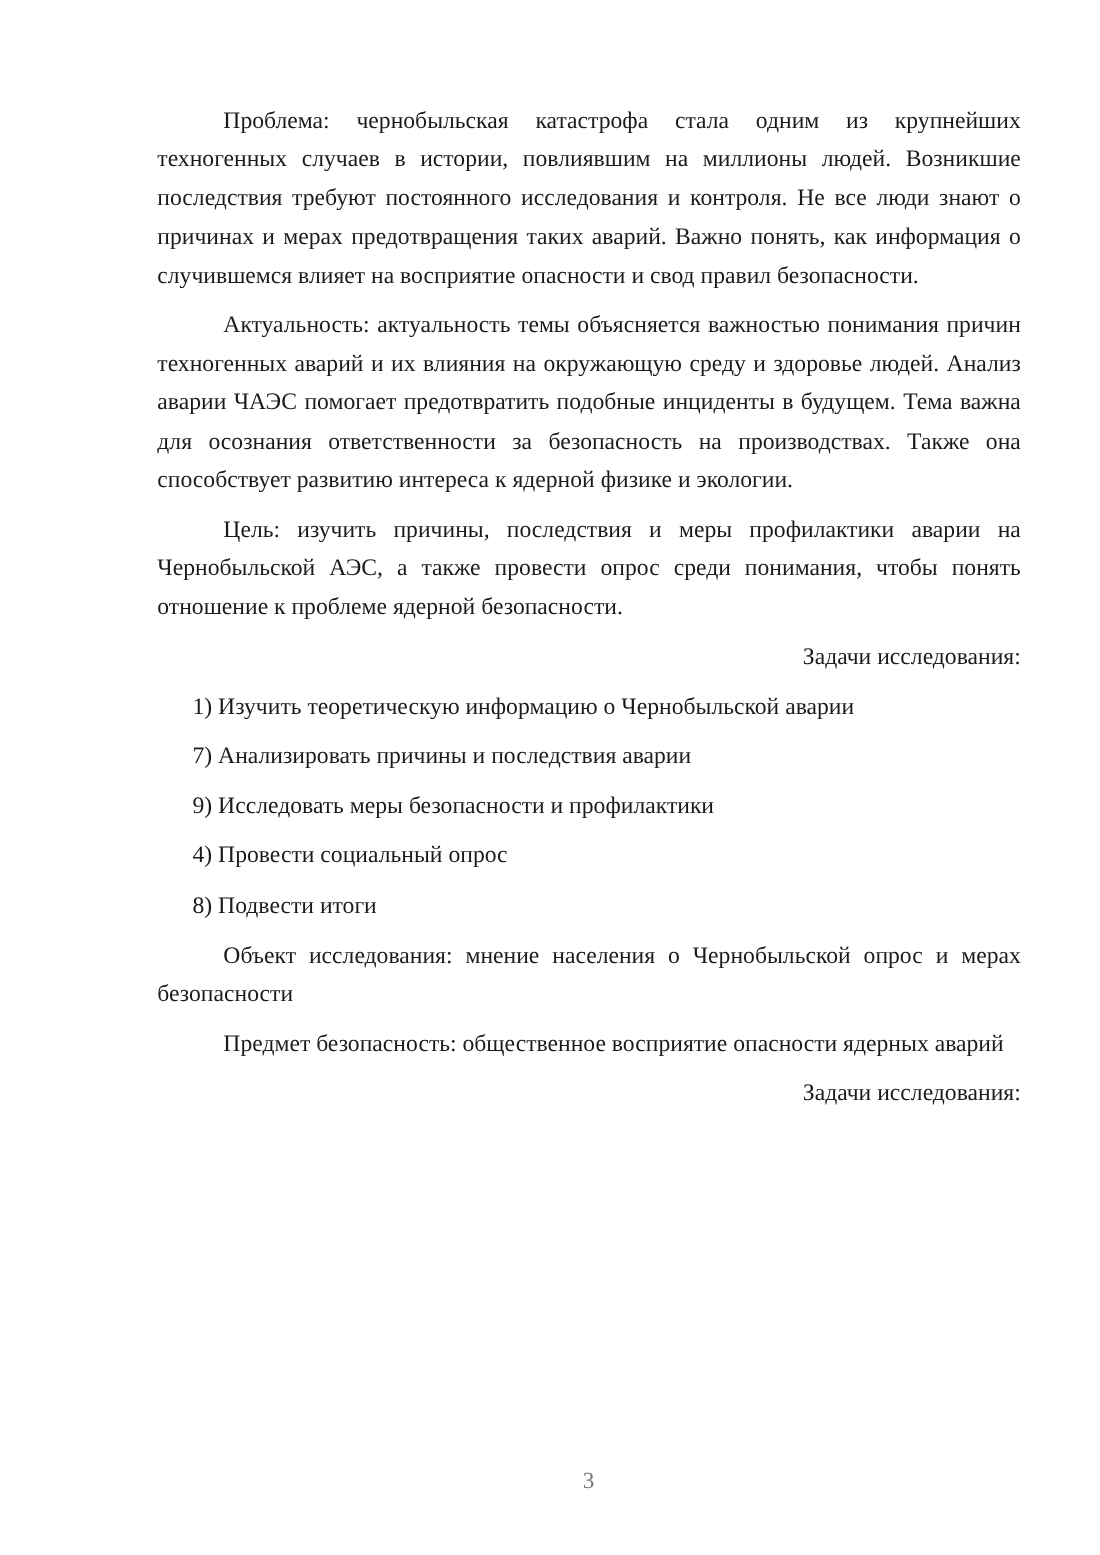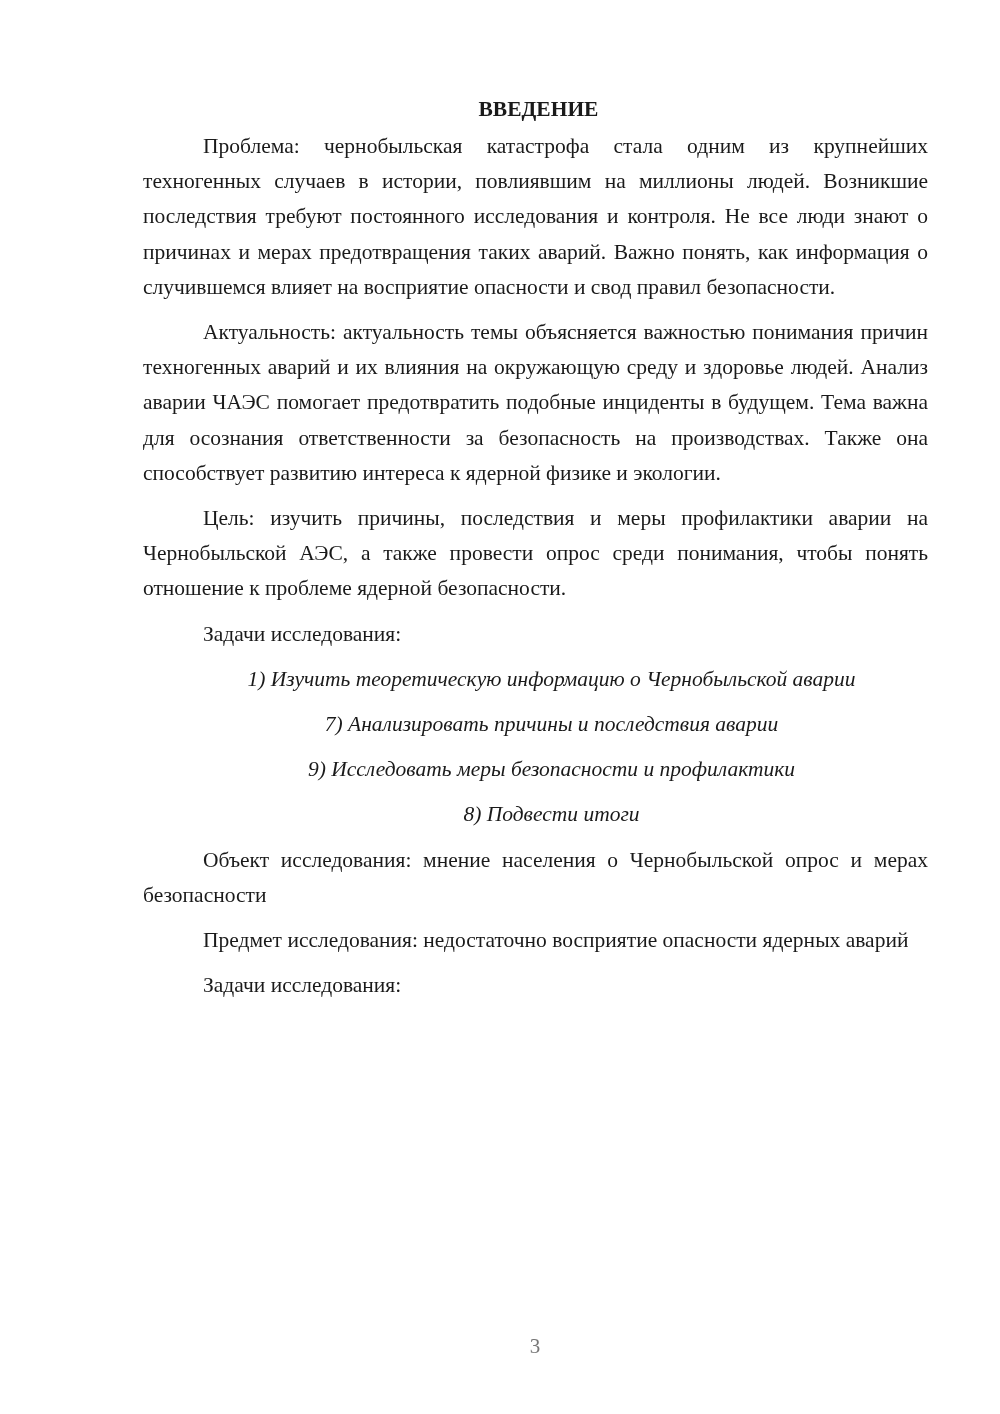--- a/index.html
+++ b/index.html
@@ -44,67 +44,66 @@
     p {
       margin: 0;
       text-align: justify;
       text-indent: 60px;
     }
     p + p, .para { }
     .para {
       margin-bottom: 10px;
     }
     .task-item {
-      text-align: center;
+      text-align: left;
       text-indent: 0;
       padding-left: 32px;
       margin-bottom: 10px;
-      font-style: italic;
     }
     .heading-line {
-      text-align: left;
+      text-align: right;
       margin-bottom: 10px;
     }
     .page-number {
       position: absolute;
       left: 0;
       width: 1000px;
       top: 1334px;
       text-align: center;
       font-family: "Liberation Serif", "DejaVu Serif", serif;
       font-size: 21px;
       color: #777777;
       padding-left: 70px;
       box-sizing: border-box;
     }
   </style>
 </head>
 <body>
 
 <div class="page">
   <div class="content">
-    <div class="title">ВВЕДЕНИЕ</div>
 
     <p class="para">Проблема: чернобыльская катастрофа стала одним из крупнейших техногенных случаев в истории, повлиявшим на миллионы людей. Возникшие последствия требуют постоянного исследования и контроля. Не все люди знают о причинах и мерах предотвращения таких аварий. Важно понять, как информация о случившемся влияет на восприятие опасности и свод правил безопасности.</p>
 
     <p class="para">Актуальность: актуальность темы объясняется важностью понимания причин техногенных аварий и их влияния на окружающую среду и здоровье людей. Анализ аварии ЧАЭС помогает предотвратить подобные инциденты в будущем. Тема важна для осознания ответственности за безопасность на производствах. Также она способствует развитию интереса к ядерной физике и экологии.</p>
 
     <p class="para">Цель: изучить причины, последствия и меры профилактики аварии на Чернобыльской АЭС, а также провести опрос среди понимания, чтобы понять отношение к проблеме ядерной безопасности.</p>
 
     <p class="heading-line">Задачи исследования:</p>
 
     <div>
       <p class="task-item">1) Изучить теоретическую информацию о Чернобыльской аварии</p>
       <p class="task-item">7) Анализировать причины и последствия аварии</p>
       <p class="task-item">9) Исследовать меры безопасности и профилактики</p>
+      <p class="task-item">4) Провести социальный опрос</p>
       <p class="task-item">8) Подвести итоги</p>
     </div>
 
     <p class="para">Объект исследования: мнение населения о Чернобыльской опрос и мерах безопасности</p>
 
-    <p class="para">Предмет исследования: недостаточно восприятие опасности ядерных аварий</p>
+    <p class="para">Предмет безопасность: общественное восприятие опасности ядерных аварий</p>
 
 
     <p class="heading-line">Задачи исследования:</p>
   </div>
 
   <div class="page-number">3</div>
 </div>
 
 </body></html>

